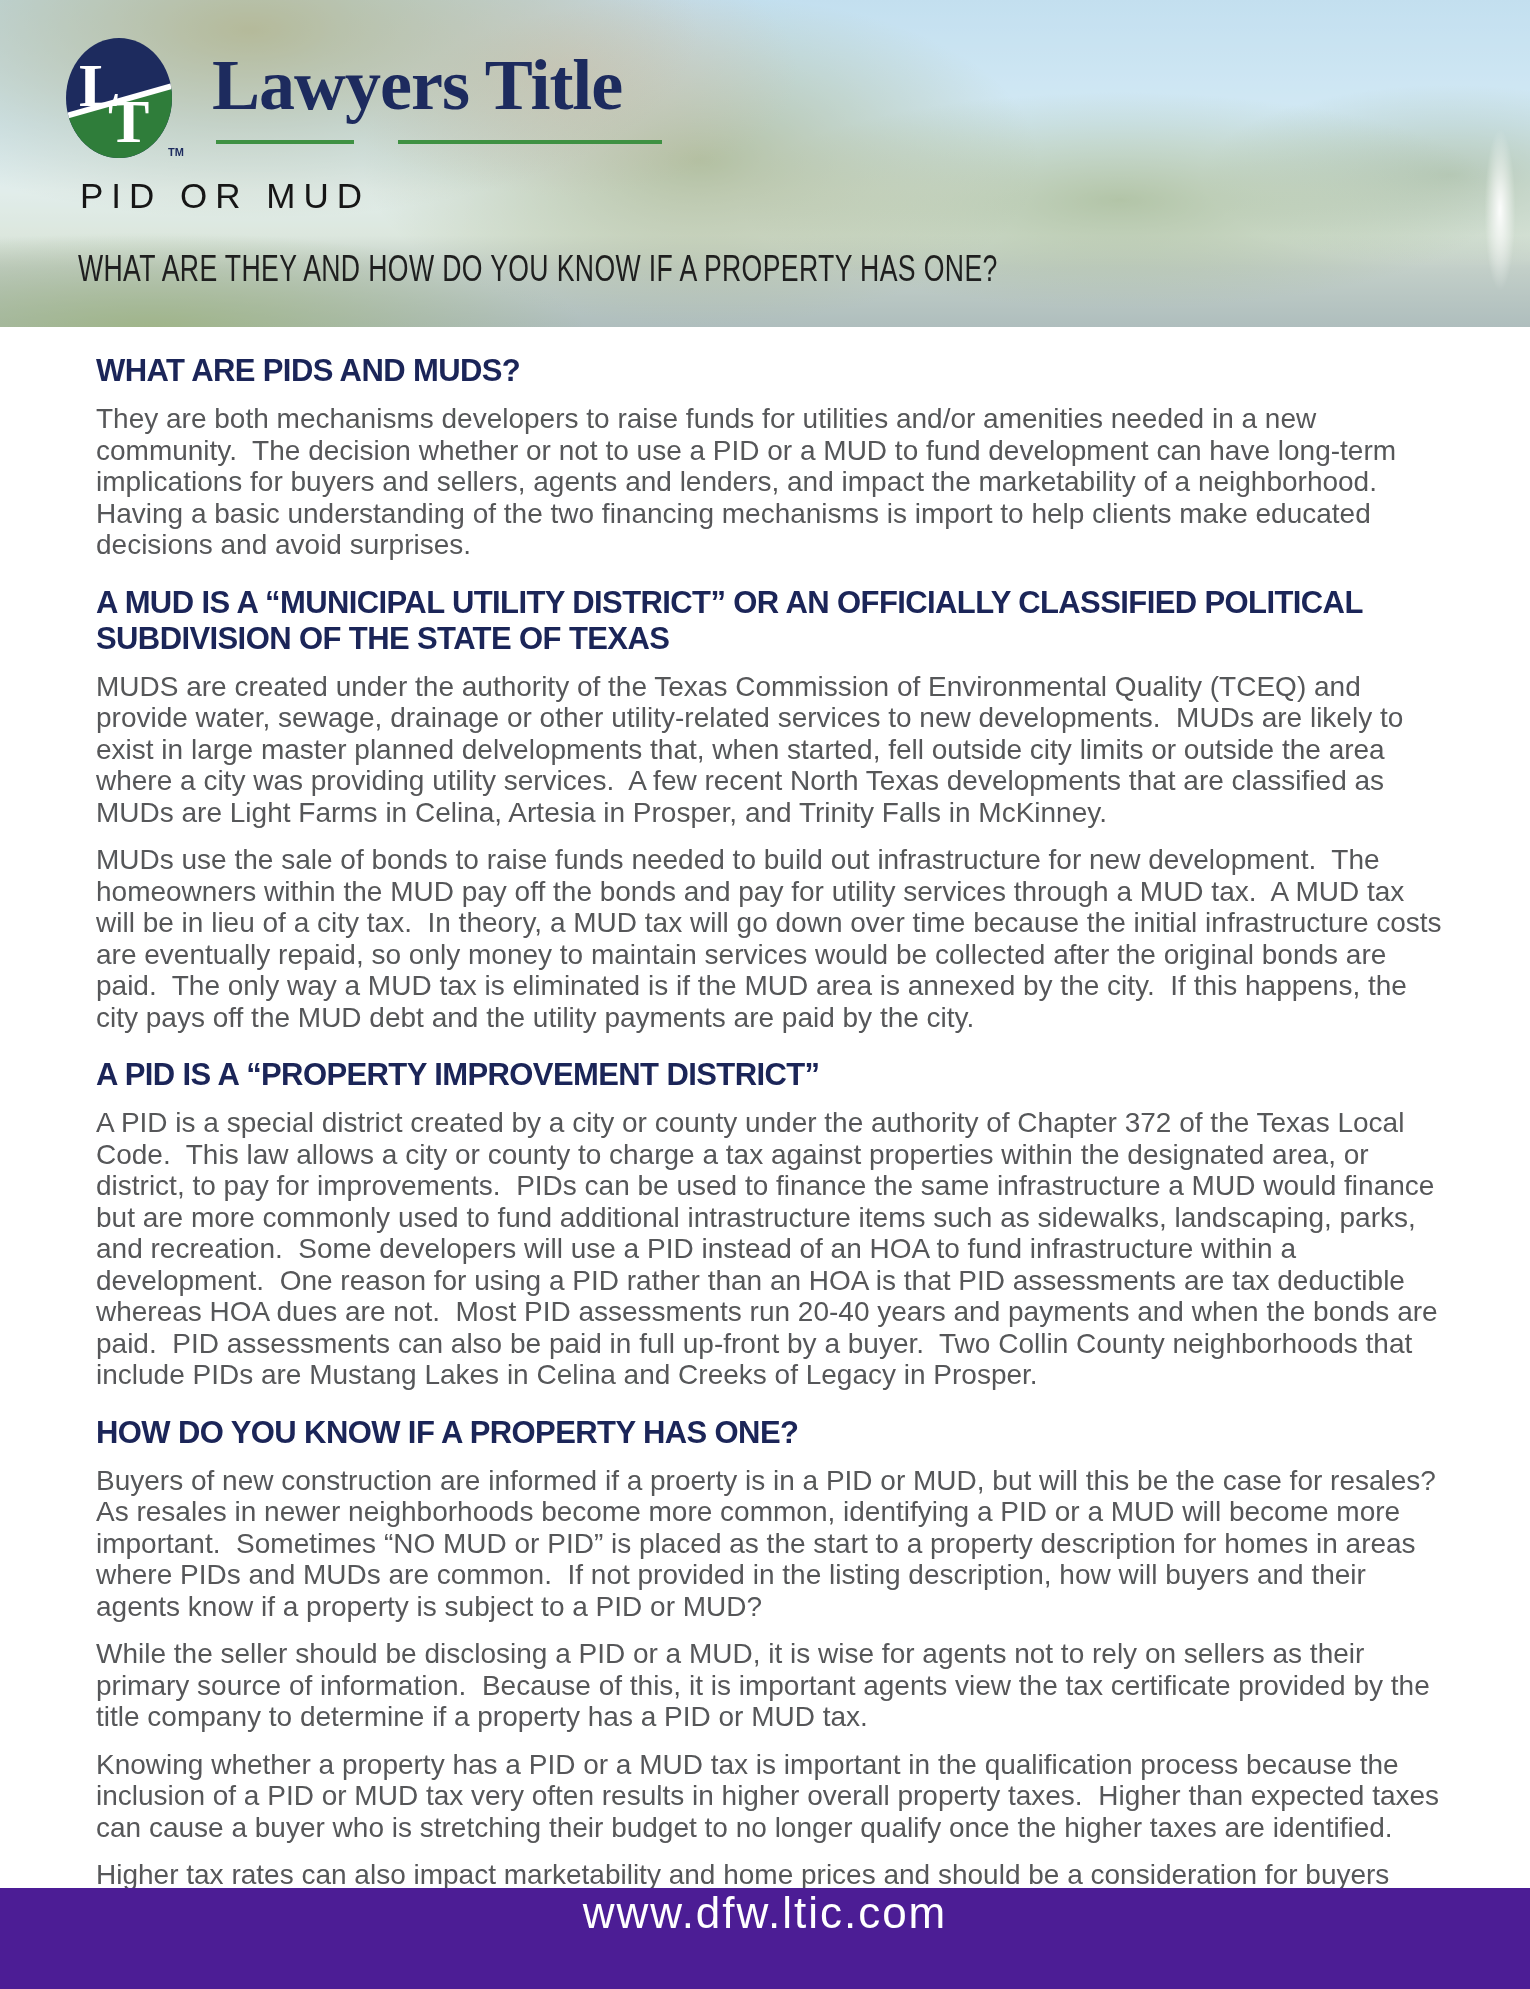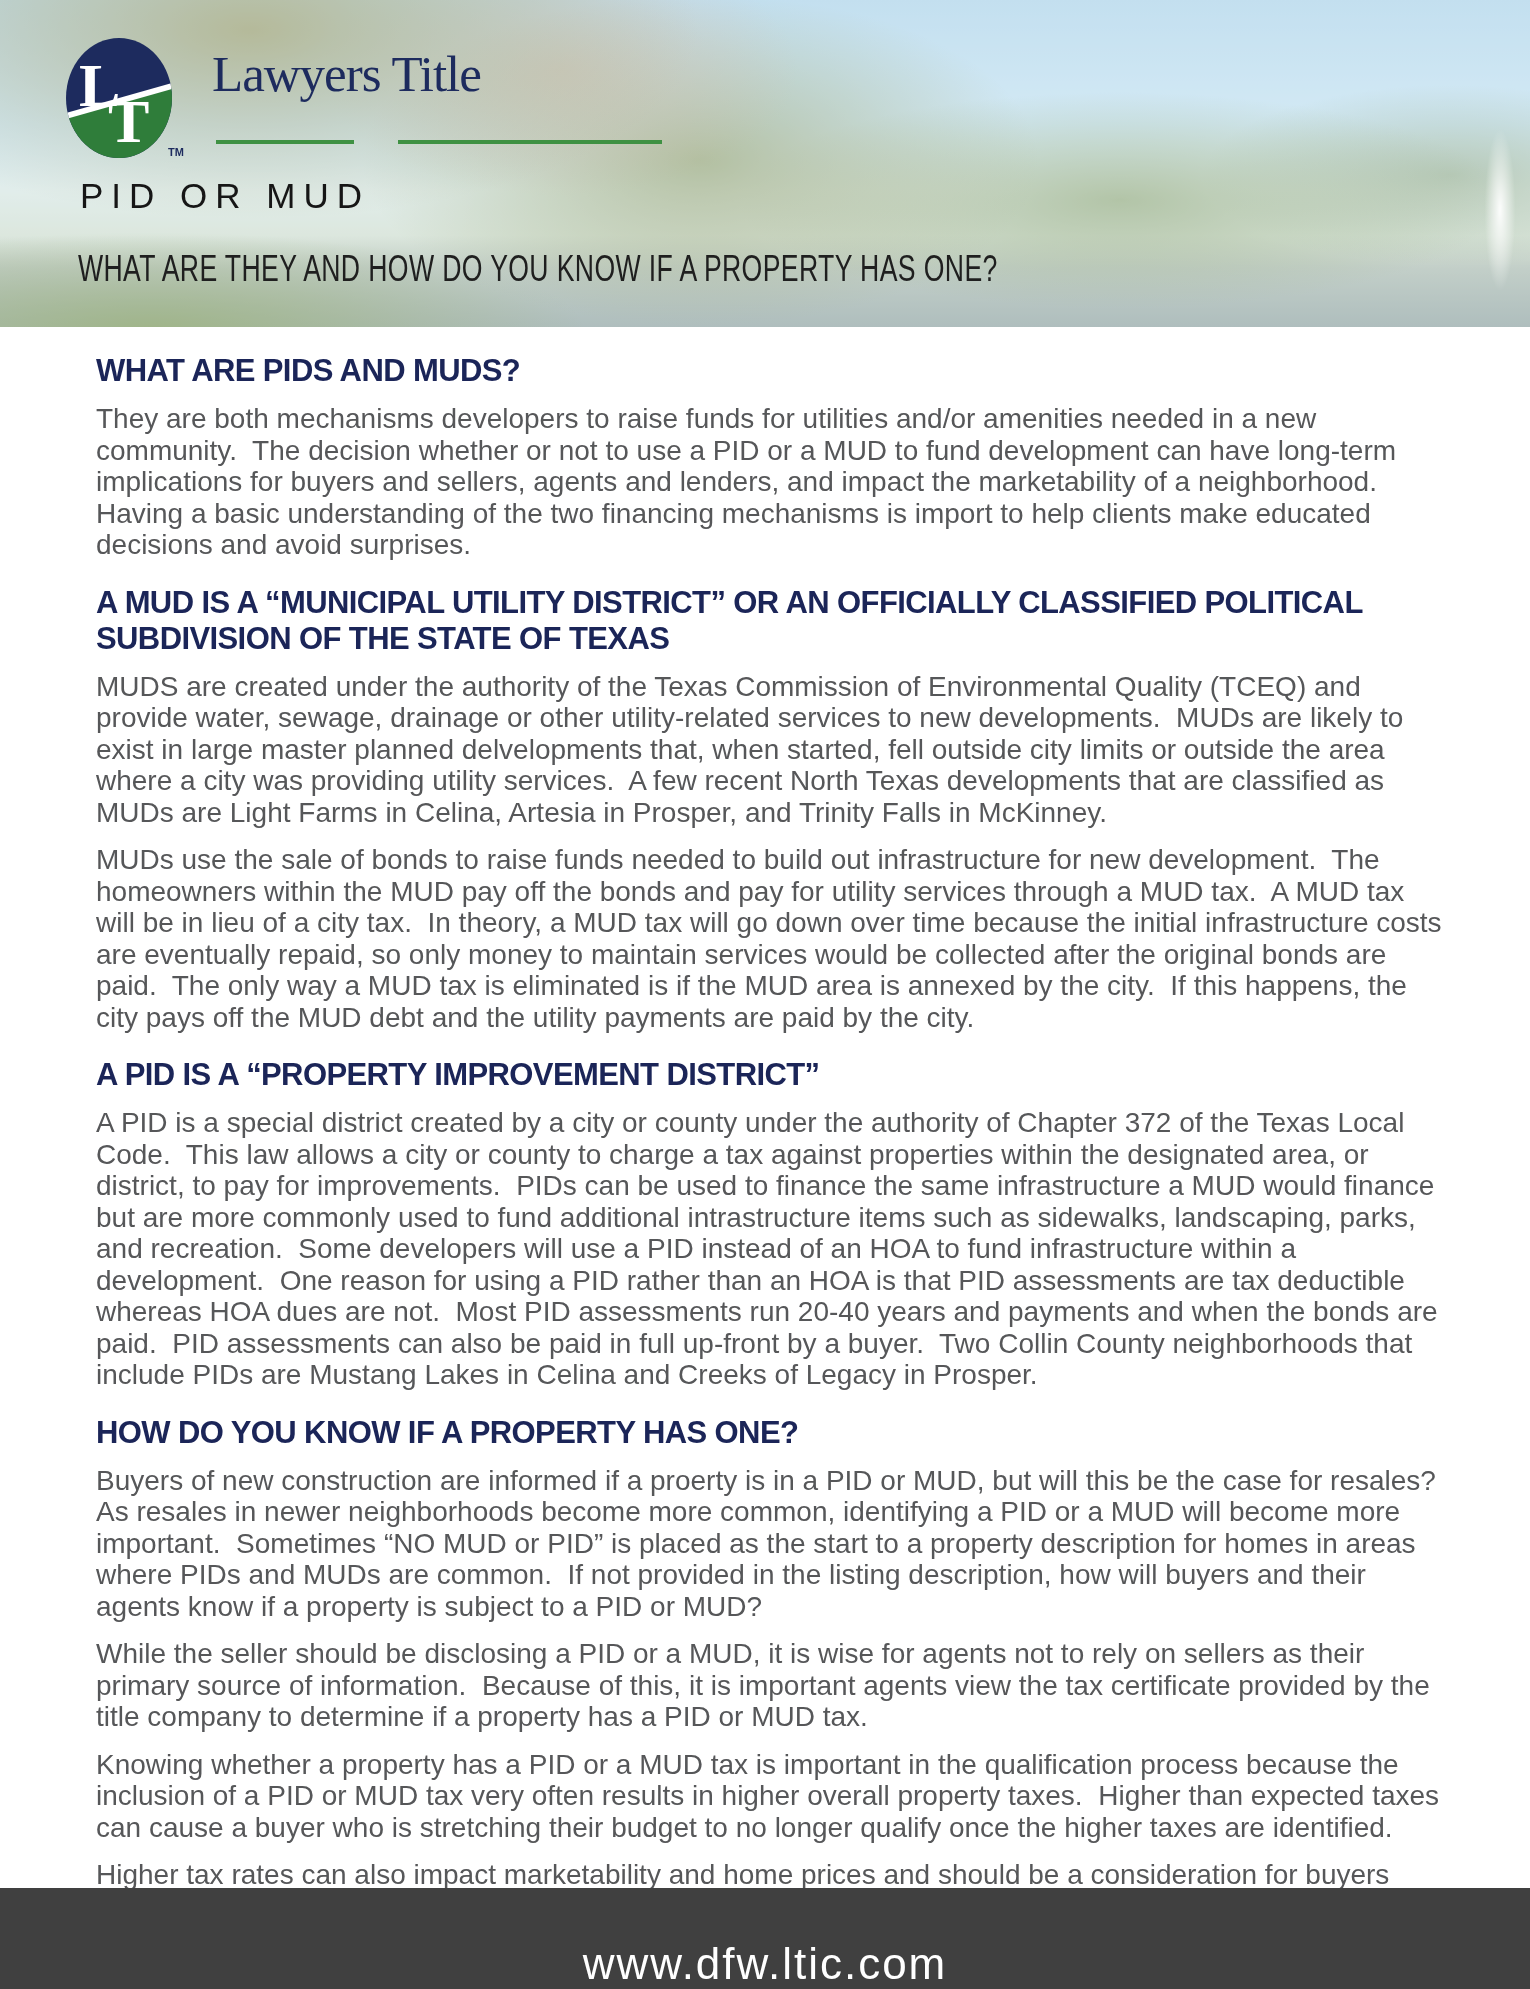--- a/index.html
+++ b/index.html
@@ -20,22 +20,22 @@
       radial-gradient(ellipse 330px 120px at 1450px 175px, rgba(108,140,96,0.6), rgba(108,140,96,0) 75%),
       radial-gradient(ellipse 580px 130px at 150px 330px, rgba(110,142,66,0.85), rgba(110,142,66,0) 75%),
       linear-gradient(180deg, rgba(0,0,0,0) 72%, rgba(140,160,158,0.55) 82%, rgba(118,142,146,0.72) 100%),
       linear-gradient(180deg, #a6d0e8 0%, #bedff0 38%, #d3e5e2 58%, #c6d6c2 80%, #b5c9bb 100%);
   }
   .hero::before{content:"";position:absolute;inset:0;background:rgba(255,255,255,0.33);}
   .hero > *{position:absolute;z-index:2;}
   .logo{left:66px;top:38px;width:106px;height:120px;}
   .logo-tm{left:168px;top:146px;font-size:11px;color:#1d2b5e;font-weight:bold;letter-spacing:0;}
   .wordmark{
-    left:212px;top:46px;font-family:"Liberation Serif", serif;font-weight:400;
-    font-size:51px;line-height:1.1;color:#1d2b5e;letter-spacing:-1px;white-space:nowrap;
+    left:212px;top:46px;font-family:"Liberation Serif", serif;font-weight:700;
+    font-size:72px;line-height:1.1;color:#1d2b5e;letter-spacing:-1px;white-space:nowrap;
   }
   .underline-seg{height:4px;background:#3f9143;top:140px;}
   .underline-seg.seg1{left:216px;width:138px;}
   .underline-seg.seg2{left:398px;width:264px;}
   .hero-title{
     left:80px;top:176px;font-size:35px;font-weight:500;color:#161616;
     letter-spacing:8px;white-space:nowrap;
   }
   .hero-subtitle{
     left:78px;top:248px;font-size:37px;font-weight:400;color:#1f1f1f;
@@ -47,21 +47,21 @@
     color:#1b2558;font-weight:bold;font-size:31px;line-height:36px;
     letter-spacing:-0.6px;margin:24px 0 14px;max-width:1345px;
   }
   .section-heading.first{margin-top:26px;}
   .body-para{
     color:#565759;font-size:28px;line-height:31.5px;margin:0 0 16px;
     max-width:1378px;white-space:pre-wrap;
   }
   
   .footer{
-    flex:0 0 101px;background:#404040;display:flex;align-items:flex-end;justify-content:center;
+    flex:0 0 101px;background:#4c1d95;display:flex;align-items:flex-start;justify-content:center;
   }
   .footer-url{
     color:#ffffff;font-size:44px;font-weight:400;letter-spacing:2px;
   }
 </style>
 </head>
 <body>
 
 <div class="page">
 

